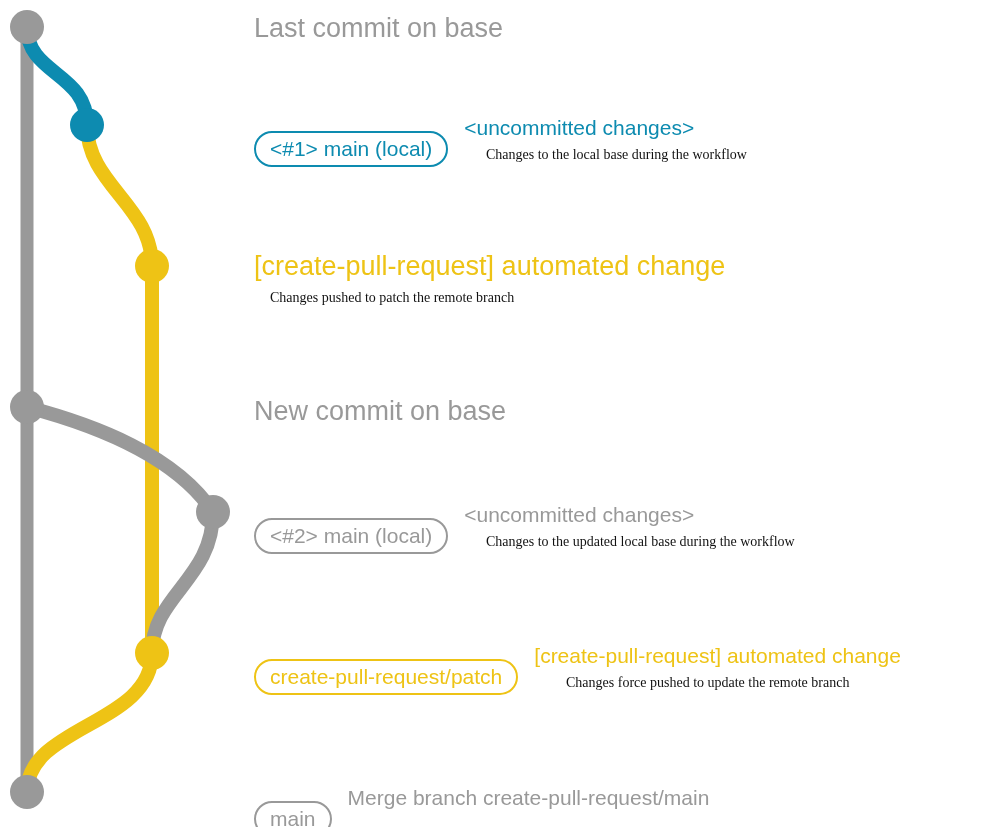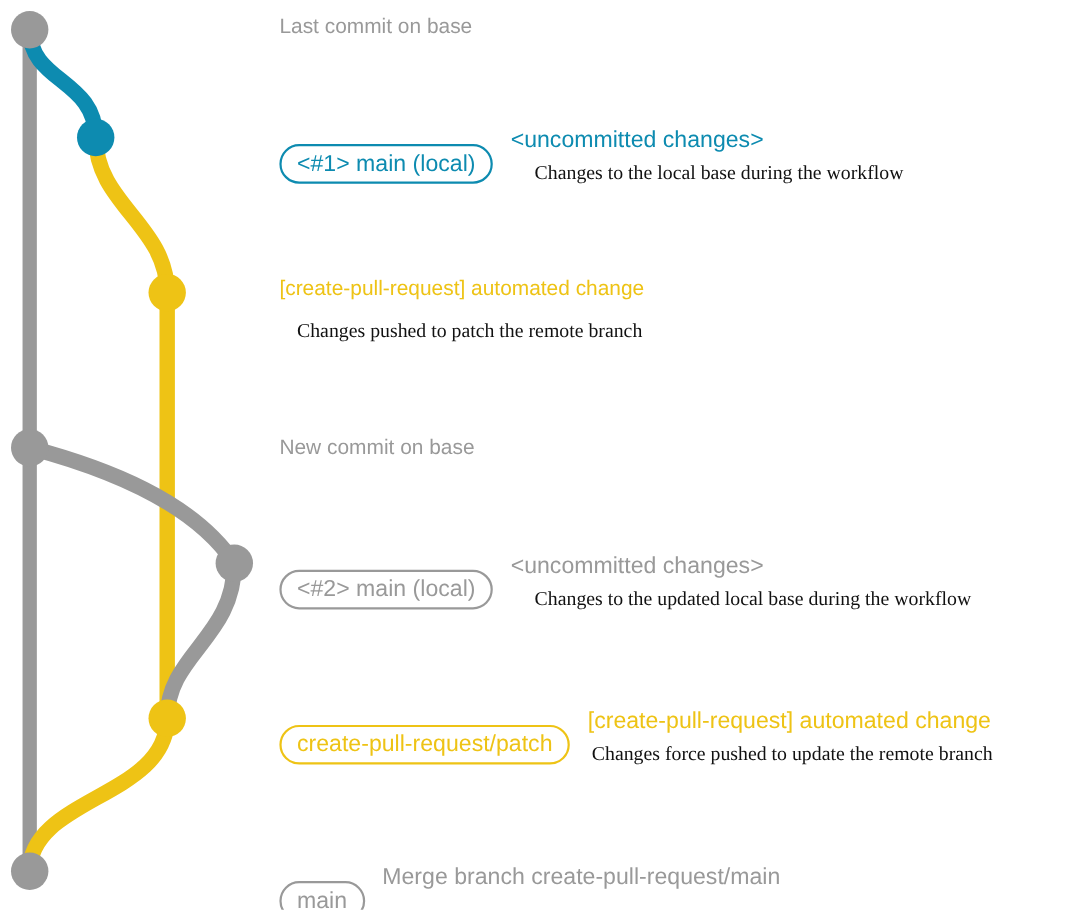--- a/index.html
+++ b/index.html
@@ -46,31 +46,31 @@
   }
 
   .subject {
     font-size: 21px;
     line-height: 1;
     white-space: nowrap;
     font-family: "Liberation Sans", sans-serif;
   }
 
   .plain-subject {
-    font-size: 19px;
+    font-size: 27px;
     line-height: 1;
     white-space: nowrap;
     font-family: "Liberation Sans", sans-serif;
     text-align: right;
   }
 
   .body-note {
     position: absolute;
     font-family: "Liberation Serif", serif;
-    font-size: 18px;
+    font-size: 14px;
     line-height: 1;
     color: #111111;
     white-space: nowrap;
   }
 
   
   .c-gray  { color: #999999; }
   .c-blue  { color: #0d8bb0; }
   .c-amber { color: #eec315; }
 </style>
@@ -123,18 +123,18 @@
 <div class="row" style="left:254px; top:497px;">
   <span class="badge c-gray">&lt;#2&gt; main (local)</span>
   <span class="subject c-gray" style="margin-left:16px; padding-top:7px;">&lt;uncommitted changes&gt;</span>
 </div>
 <div class="body-note" style="left:486px; top:535px;">Changes to the updated local base during the workflow</div>
 
 <div class="row" style="left:254px; top:638px;">
   <span class="badge c-amber">create-pull-request/patch</span>
   <span class="subject c-amber" style="margin-left:16px; padding-top:7px;">[create-pull-request] automated change</span>
 </div>
-<div class="body-note" style="left:538px; top:676px;">Changes force pushed to update the remote branch</div>
+<div class="body-note" style="left:566px; top:676px;">Changes force pushed to update the remote branch</div>
 
 <div class="row" style="left:254px; top:780px;justify-content:space-between;">
   <span class="badge c-gray">main</span>
   <span class="subject c-gray" style="margin-left:16px; padding-top:7px;">Merge branch create-pull-request/main</span>
 </div>
 
 </body></html>

